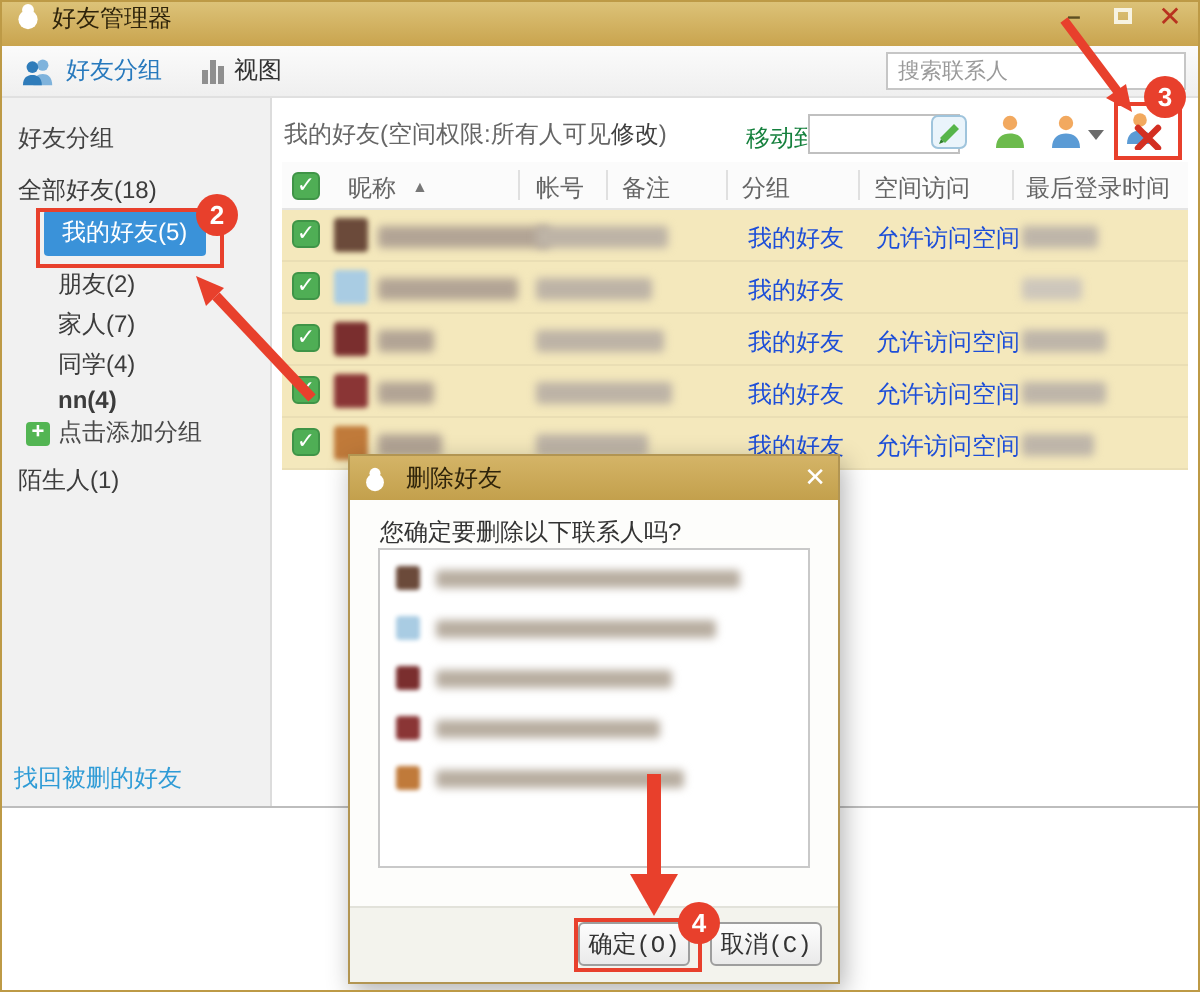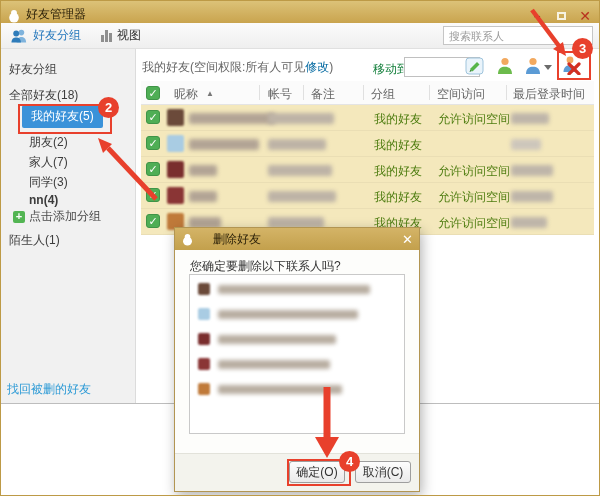--- a/index.html
+++ b/index.html
@@ -2,21 +2,21 @@
 <html><head>
 <meta charset="utf-8">
 <style>
   * { margin:0; padding:0; box-sizing:border-box; }
   body { font-family:"Liberation Sans","DejaVu Sans",sans-serif; background:#e8e8e8; }
   .window { position:relative; width:600px; height:496px; background:#fff;
     border:1px solid #bd9a46; overflow:hidden; font-size:12px; color:#333; }
 
   
   .titlebar { position:absolute; left:0; top:0; right:0; height:22px;
-    background:linear-gradient(#dcc278,#c9a44e); display:flex; align-items:flex-end; padding:0 6px; }
+    background:linear-gradient(#dcc278,#c9a44e); display:flex; align-items:flex-start; padding:0 6px; }
   .titlebar .title { margin-left:5px; color:#2e230a; font-size:12px; }
   .win-controls { margin-left:auto; display:flex; align-items:center; gap:8px; }
   .wc { width:16px; height:14px; display:flex; align-items:center; justify-content:center;
     font-size:12px; cursor:default; }
   .wc-min { color:#5d4e22; font-weight:bold; }
   .wc-max span { display:block; width:9px; height:8px; border:2px solid #f7f3e2; }
   .wc-close { color:#b8321f; font-weight:bold; font-size:14px; }
 
   
   .toolbar { position:absolute; left:0; top:22px; right:0; height:26px;
@@ -38,21 +38,21 @@
   .sb-item { position:absolute; color:#3c3c3c; cursor:default; white-space:nowrap; }
   .sb-selected { position:absolute; left:21px; top:56px; background:#3a92d9; color:#fff;
     padding:3px 9px; border-radius:2px; }
   .sb-add { position:absolute; left:12px; top:159px; display:flex; align-items:center; gap:4px; color:#4a4a4a; }
   .sb-add .plus { display:inline-flex; width:12px; height:12px; background:#53b553; color:#fff;
     border-radius:2px; align-items:center; justify-content:center; font-size:11px; font-weight:bold; line-height:1; }
   .sb-recover { position:absolute; left:6px; bottom:5px; color:#2e9bd6; cursor:pointer; }
 
   
   .caption { position:absolute; left:141px; top:58px; color:#666; }
-  .caption .lnk { color:#0369a1; cursor:pointer; }
+  .caption .lnk { color:#404040; cursor:pointer; }
   .moveto-label { position:absolute; left:372px; top:60px; color:#15803d; }
   .moveto { position:absolute; left:403px; top:56px; width:76px; height:20px; background:#fff;
     border:1px solid #c0c0c0; display:flex; align-items:center; justify-content:flex-end; padding:0 5px; }
   .moveto .caret { font-size:8px; color:#555; }
   .act-icon { position:absolute; top:55px; width:20px; height:20px; cursor:pointer; }
 
   
   .thead { position:absolute; left:140px; top:80px; right:5px; height:24px; background:#fbfbfb;
     border-bottom:1px solid #e4e4e4; color:#666; }
   .thead .hlabel { position:absolute; top:5px; }
@@ -60,43 +60,43 @@
   .tbody { position:absolute; left:140px; top:104px; right:5px; }
   .trow { position:relative; height:26px; background:#f4e8bc; border-bottom:1px solid rgba(0,0,0,0.04); }
   .cb { position:absolute; width:14px; height:14px; background:#4fae55; border:1px solid #3f9447;
     border-radius:3px; color:#fff; font-size:11px; line-height:13px; text-align:center; }
   .trow .cb, .thead .cb { left:5px; top:5px; }
   .avatar { position:absolute; left:26px; top:4px; width:17px; height:17px; border-radius:2px; filter:blur(1.2px); }
   .blur { position:absolute; border-radius:2px; filter:blur(2px); }
   .name-blob { left:48px; top:8px; height:11px; background:#b2a495; }
   .acct-blob { left:127px; top:8px; height:11px; background:#bdb3a6; }
   .time-blob { left:370px; top:8px; height:11px; background:#beb5a9; }
-  .cell { position:absolute; top:6px; color:#4d7c0f; }
+  .cell { position:absolute; top:6px; color:#1d4ed8; }
   .cell.group { left:233px; }
   .cell.access { left:297px; }
   .divider { position:absolute; left:0; right:0; top:402px; height:1px; background:#bdbdbd; }
 
   
   .dialog { position:absolute; left:173px; top:226px; width:246px; height:265px; background:#fdfdfb;
     border:1px solid #b29552; box-shadow:2px 4px 12px rgba(0,0,0,0.3); z-index:30; }
   .dlg-title { position:absolute; left:0; top:0; right:0; height:22px;
     background:linear-gradient(#d4b467,#c3a04c); display:flex; align-items:center; padding:0 6px; color:#2e230a; }
-  .dlg-title .ttl { margin-left:19px;font-family:Liberation Mono, monospace; }
+  .dlg-title .ttl { margin-left:9px;font-family:Liberation Mono, monospace; }
   .dlg-close { margin-left:auto; color:#fff; font-weight:bold; font-size:13px; cursor:pointer; }
   .dlg-msg { position:absolute; left:15px; top:30px; color:#333; }
   .dlg-list { position:absolute; left:14px; top:46px; width:216px; height:160px; background:#fff;
     border:1px solid #c9c9c9; }
   .dlg-contact { position:relative; height:19px; margin-top:6px; }
   .dlg-contact .av { position:absolute; left:8px; top:2px; width:12px; height:12px; border-radius:2px; filter:blur(1px); }
   .dlg-contact .nm { position:absolute; left:28px; top:4px; height:9px; background:#b8aea1;
     border-radius:2px; filter:blur(2px); }
   .dlg-footer { position:absolute; left:0; right:0; bottom:0; height:38px; background:#f3f3ed;
     border-top:1px solid #e2e2da; }
   .btn { position:absolute; bottom:8px; width:56px; height:22px; background:linear-gradient(#fdfdfd,#eaeaea);
-    border:1px solid #9e9e9e; border-radius:3px; font-size:12px; font-family:Liberation Sans, sans-serif; color:#333; cursor:pointer; }
+    border:1px solid #9e9e9e; border-radius:3px; font-size:12px; font-family:Liberation Mono, monospace; color:#333; cursor:pointer; }
   .btn-ok { right:74px; }
   .btn-cancel { right:8px; }
 
   
   .anno-rect { position:absolute; border:2px solid #e8402c; z-index:55; }
   .badge { position:absolute; width:21px; height:21px; background:#e8402c; border-radius:50%;
     color:#fff; font-weight:bold; font-size:13px; text-align:center; line-height:21px; z-index:60; }
   svg.arrows { position:absolute; inset:0; z-index:50; pointer-events:none; }
 </style>
 </head>
@@ -141,21 +141,21 @@
       <input type="text" placeholder="搜索联系人" style="">
     </div>
   </div>
 
   <div class="sidebar">
     <div class="sb-h">好友分组</div>
     <div class="sb-item" style="left:8px; top:38px;">全部好友(18)</div>
     <span class="sb-selected">我的好友(5)</span>
     <div class="sb-item" style="left:28px; top:85px;">朋友(2)</div>
     <div class="sb-item" style="left:28px; top:105px;">家人(7)</div>
-    <div class="sb-item" style="left:28px; top:125px;">同学(3)</div>
+    <div class="sb-item" style="left:28px; top:125px;">同学(4)</div>
     <div class="sb-item" style="left:28px; top:144px;font-weight:bold;">nn(4)</div>
     <div class="sb-add">
       <span class="plus">+</span>
       <span>点击添加分组</span>
     </div>
     <div class="sb-item" style="left:8px; top:183px;">陌生人(1)</div>
     <div class="sb-recover">找回被删的好友</div>
   </div>
 
   <div class="caption"><span>我的好友(空间权限:所有人可见</span><span class="lnk">修改</span><span>)</span></div>

